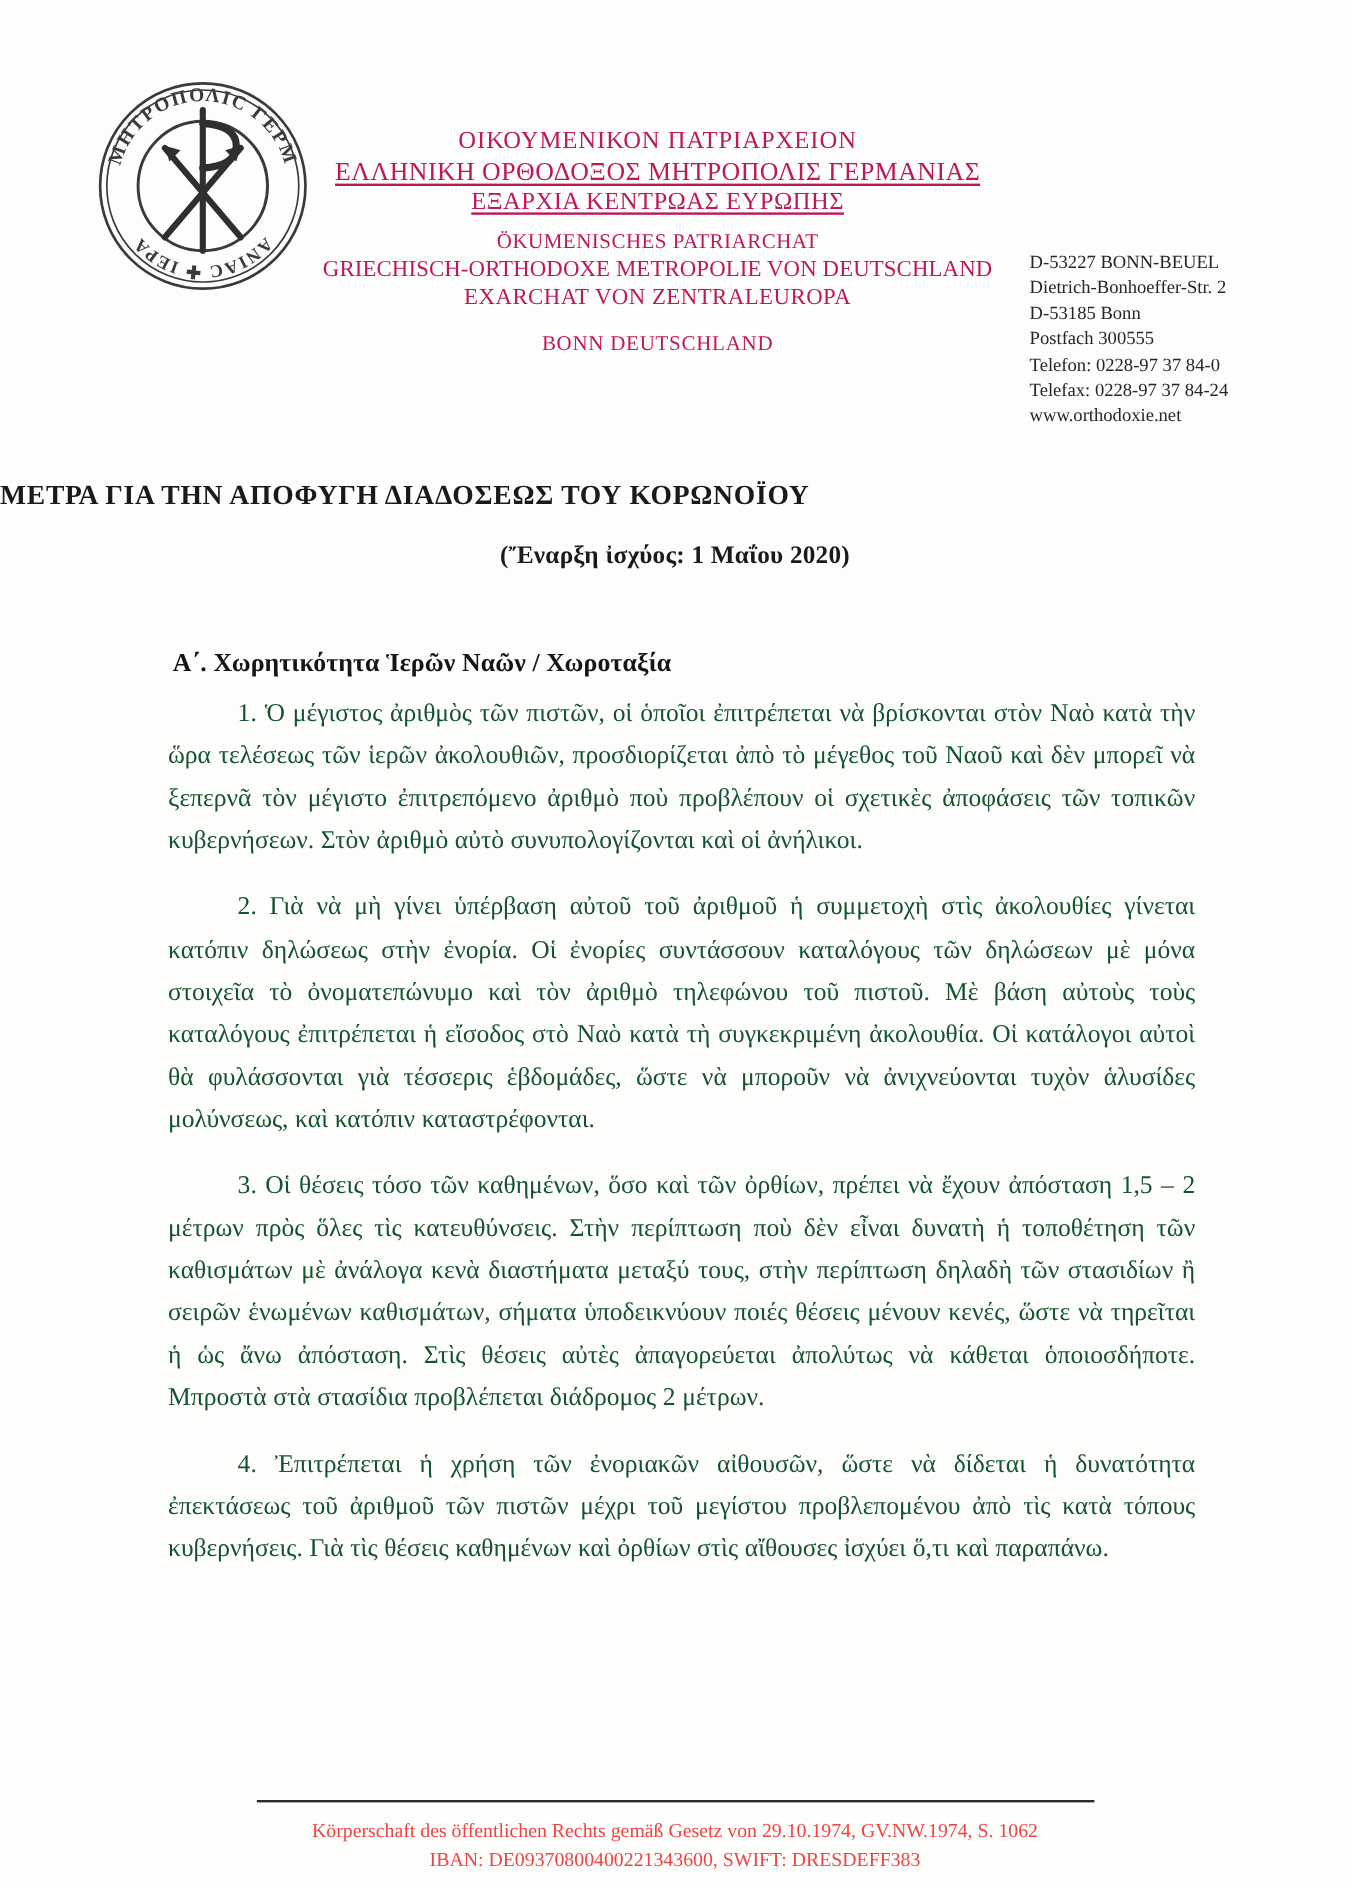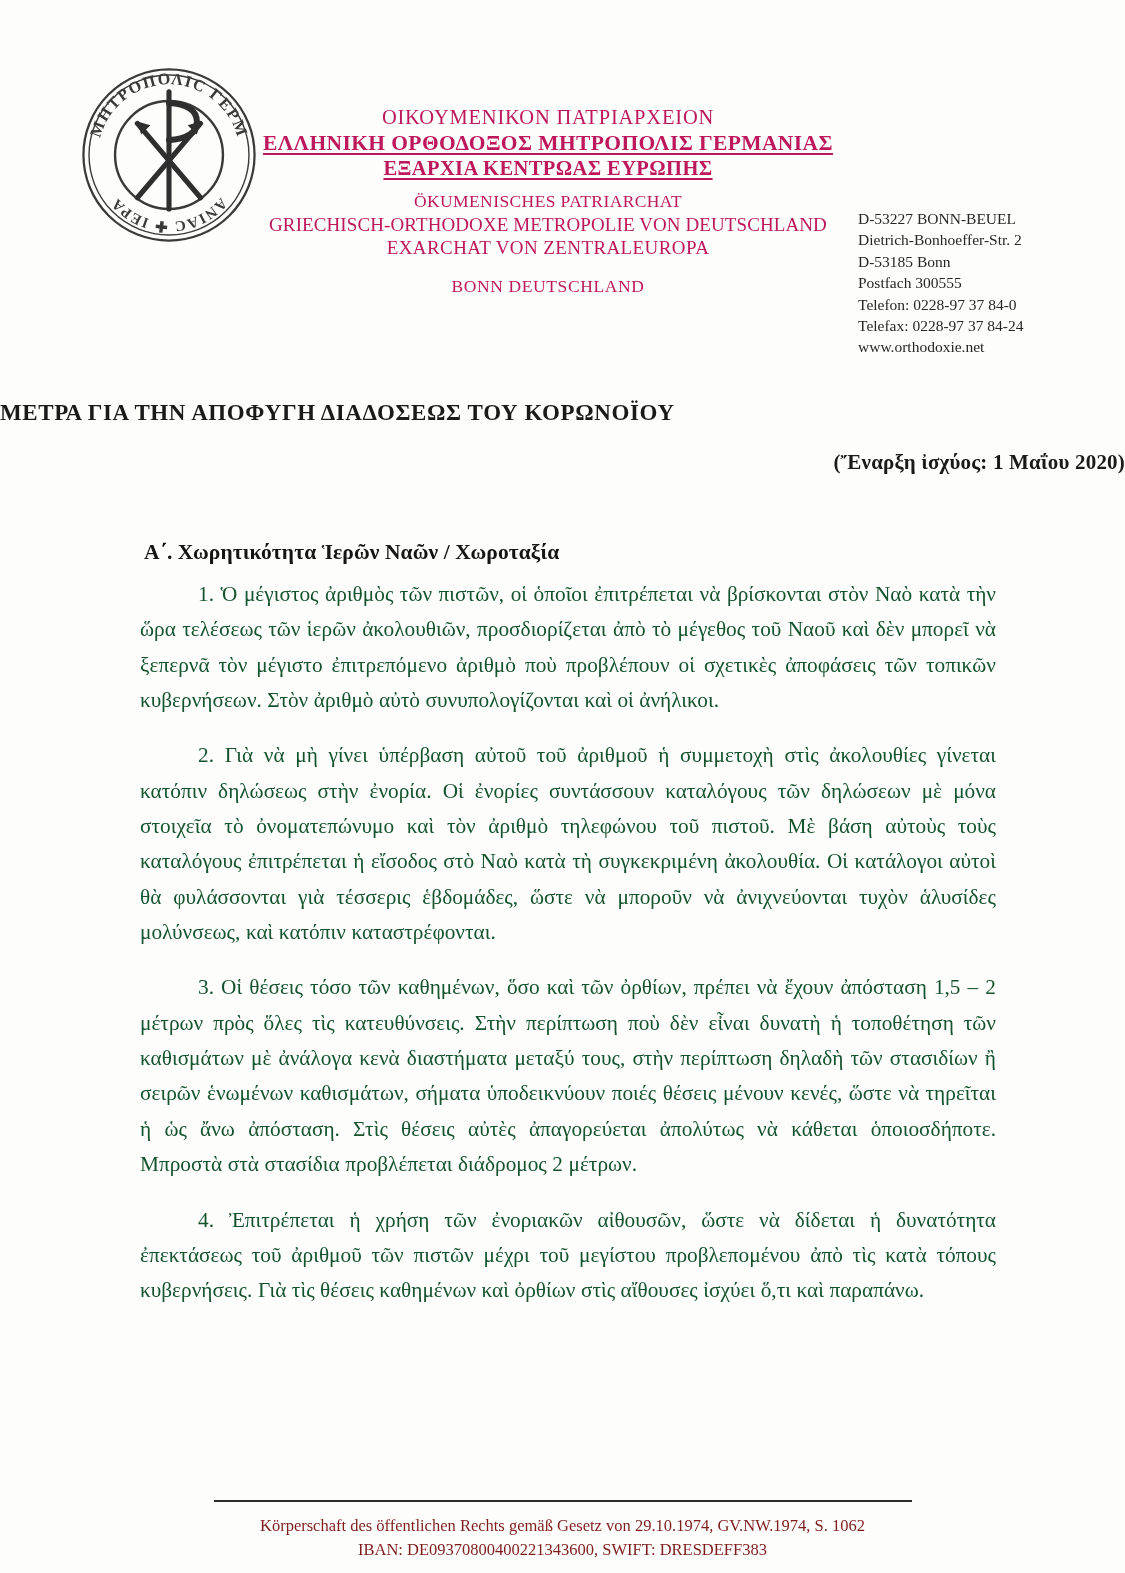--- a/index.html
+++ b/index.html
@@ -55,21 +55,21 @@
     line-height: 1.22;
     letter-spacing: 0.3px;
     white-space: nowrap;
   }
   .org-gr1 {
     font-size: 20.5px;
     letter-spacing: 0.8px;
   }
   .org-gr2, .org-gr3 {
     font-size: 21.5px;
-    font-weight: bold;
+    font-weight: normal;
     letter-spacing: 0.4px;
     text-decoration: underline;
     text-underline-offset: 3px;
   }
   .org-gr3 { font-size: 20.5px; }
   .org-de1 {
     font-size: 17.5px;
     margin-top: 10px;
     letter-spacing: 0.4px;
   }
@@ -107,21 +107,21 @@
     font-size: 23px;
     font-weight: bold;
     letter-spacing: 0.6px;
     color: #1a1a1a;
   }
   .doc-subtitle {
     position: absolute;
     left: 0;
     right: 0;
     top: 450px;
-    text-align: right;
+    text-align: center;
     font-size: 21px;
     font-weight: bold;
     letter-spacing: 0.2px;
     color: #1a1a1a;
   }
 
   
   .content {
     position: absolute;
     left: 140px;
@@ -156,21 +156,21 @@
   }
   .footer-rule {
     width: 698px;
     height: 2px;
     background: #2b2b2b;
     margin: 0 auto 12px auto;
   }
   .footer-line {
     font-size: 16.5px;
     line-height: 1.42;
-    color: #7f1d1d;
+    color: #ef4444;
     white-space: nowrap;
   }
 </style>
 </head>
 <body>
 
 <div class="page">
 
   <div class="letterhead">
 

